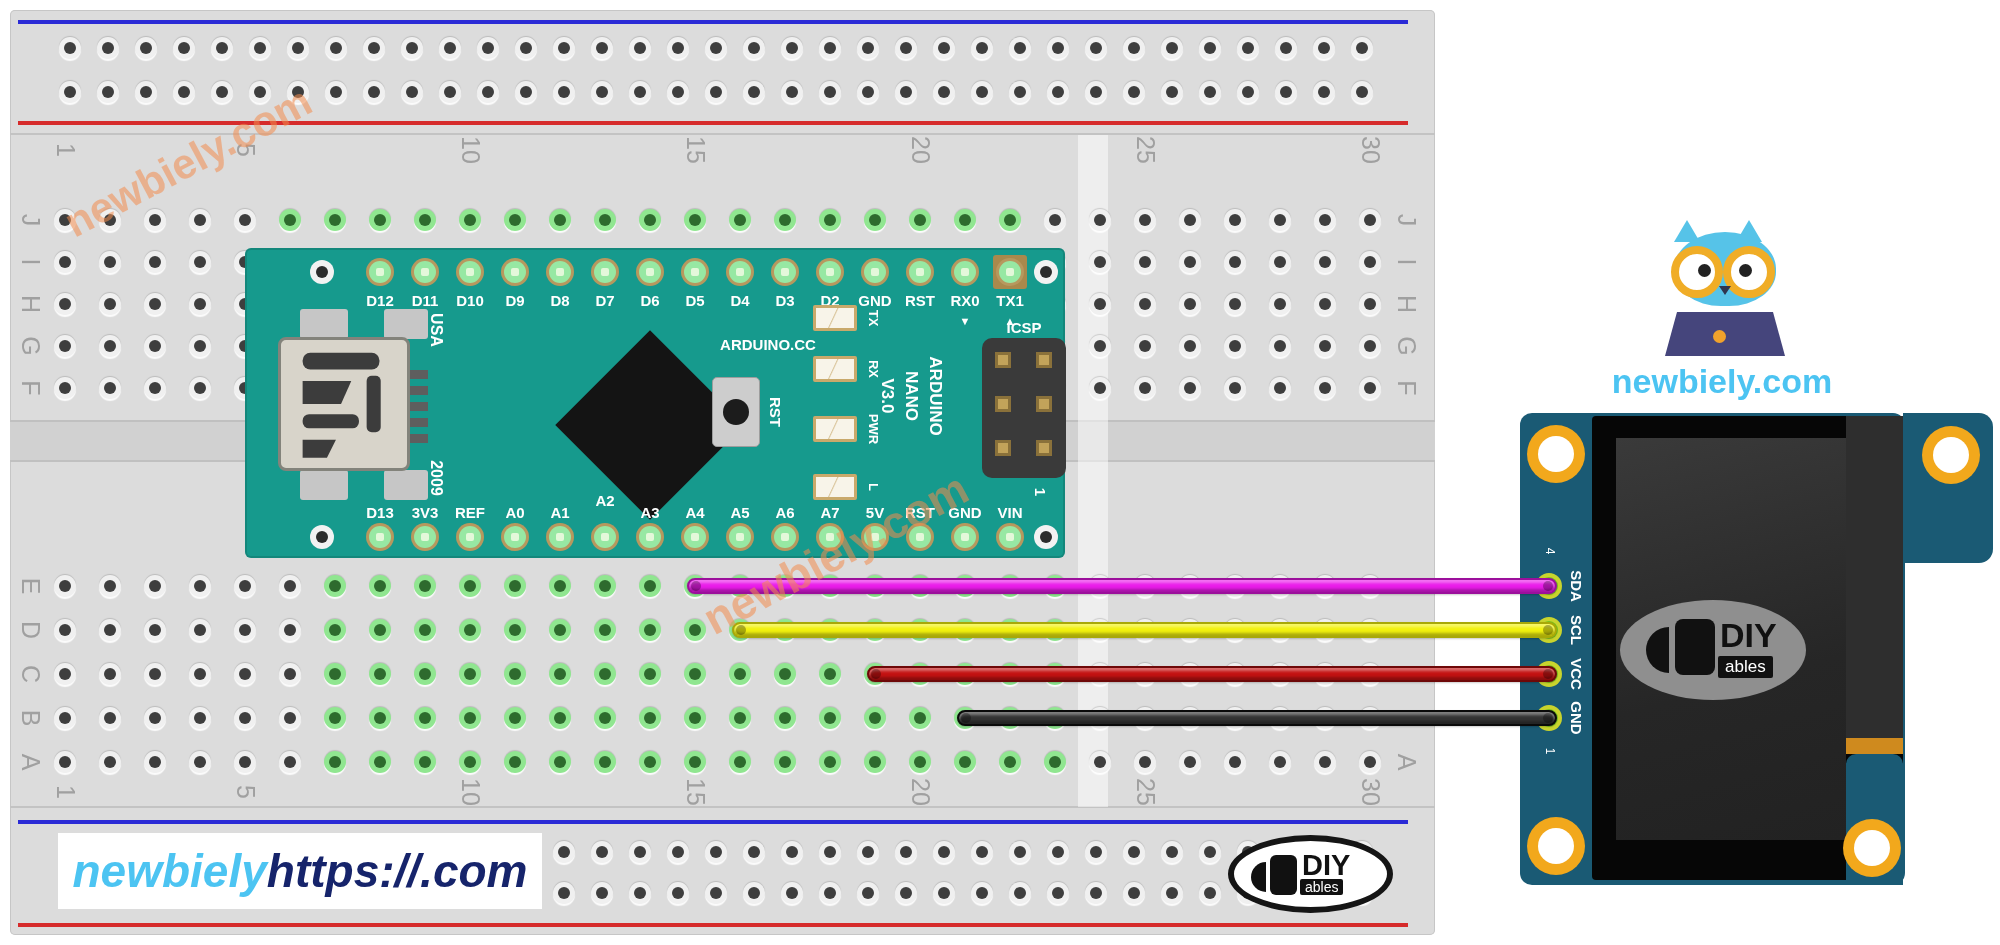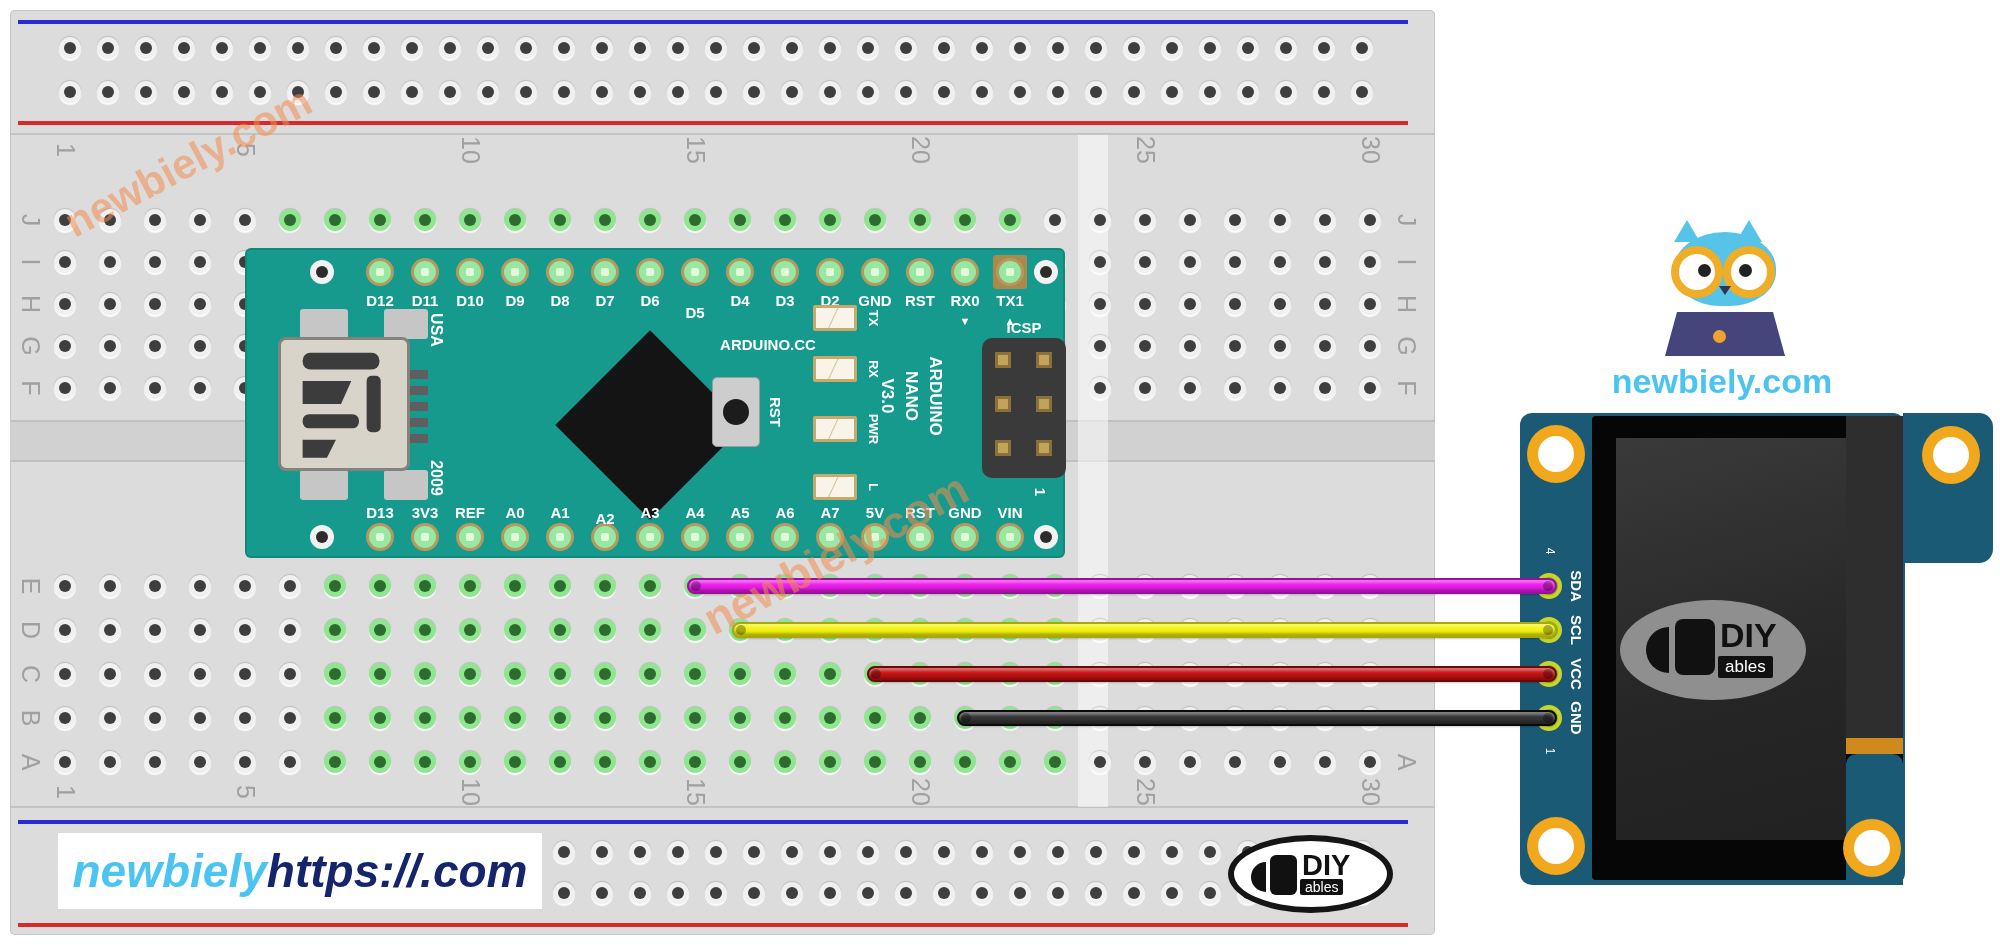--- a/index.html
+++ b/index.html
@@ -601,21 +601,21 @@
       <div class="plabel" style="left: 470px; top: 300px;">D10</div>
       <div class="pad" style="left: 501px; top: 258px;"></div>
       <div class="plabel" style="left: 515px; top: 300px;">D9</div>
       <div class="pad" style="left: 546px; top: 258px;"></div>
       <div class="plabel" style="left: 560px; top: 300px;">D8</div>
       <div class="pad" style="left: 591px; top: 258px;"></div>
       <div class="plabel" style="left: 605px; top: 300px;">D7</div>
       <div class="pad" style="left: 636px; top: 258px;"></div>
       <div class="plabel" style="left: 650px; top: 300px;">D6</div>
       <div class="pad" style="left: 681px; top: 258px;"></div>
-      <div class="plabel" style="left: 695px; top: 312px;">D5</div>
+      <div class="plabel" style="left: 695px; top: 300px;">D5</div>
       <div class="pad" style="left: 726px; top: 258px;"></div>
       <div class="plabel" style="left: 740px; top: 300px;">D4</div>
       <div class="pad" style="left: 771px; top: 258px;"></div>
       <div class="plabel" style="left: 785px; top: 300px;">D3</div>
       <div class="pad" style="left: 816px; top: 258px;"></div>
       <div class="plabel" style="left: 830px; top: 300px;">D2</div>
       <div class="pad" style="left: 861px; top: 258px;"></div>
       <div class="plabel" style="left: 875px; top: 300px;">GND</div>
       <div class="pad" style="left: 906px; top: 258px;"></div>
       <div class="plabel" style="left: 920px; top: 300px;">RST</div>
@@ -628,21 +628,21 @@
       <div class="plabel" style="left: 380px; top: 512px;">D13</div>
       <div class="pad" style="left: 411px; top: 523px;"></div>
       <div class="plabel" style="left: 425px; top: 512px;">3V3</div>
       <div class="pad" style="left: 456px; top: 523px;"></div>
       <div class="plabel" style="left: 470px; top: 512px;">REF</div>
       <div class="pad" style="left: 501px; top: 523px;"></div>
       <div class="plabel" style="left: 515px; top: 512px;">A0</div>
       <div class="pad" style="left: 546px; top: 523px;"></div>
       <div class="plabel" style="left: 560px; top: 512px;">A1</div>
       <div class="pad" style="left: 591px; top: 523px;"></div>
-      <div class="plabel" style="left: 605px; top: 518px;">A2</div>
+      <div class="plabel" style="left: 605px; top: 500px;">A2</div>
       <div class="pad" style="left: 636px; top: 523px;"></div>
       <div class="plabel" style="left: 650px; top: 512px;">A3</div>
       <div class="pad" style="left: 681px; top: 523px;"></div>
       <div class="plabel" style="left: 695px; top: 512px;">A4</div>
       <div class="pad" style="left: 726px; top: 523px;"></div>
       <div class="plabel" style="left: 740px; top: 512px;">A5</div>
       <div class="pad" style="left: 771px; top: 523px;"></div>
       <div class="plabel" style="left: 785px; top: 512px;">A6</div>
       <div class="pad" style="left: 816px; top: 523px;"></div>
       <div class="plabel" style="left: 830px; top: 512px;">A7</div>

